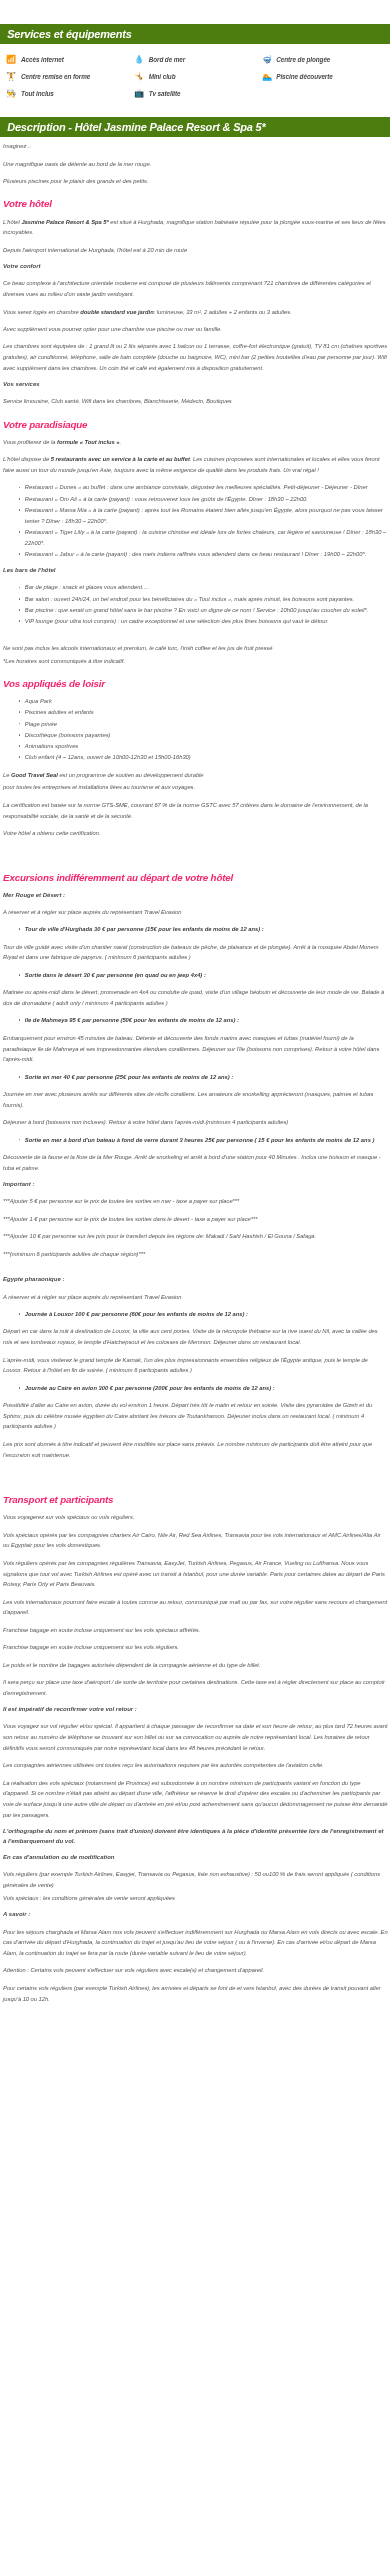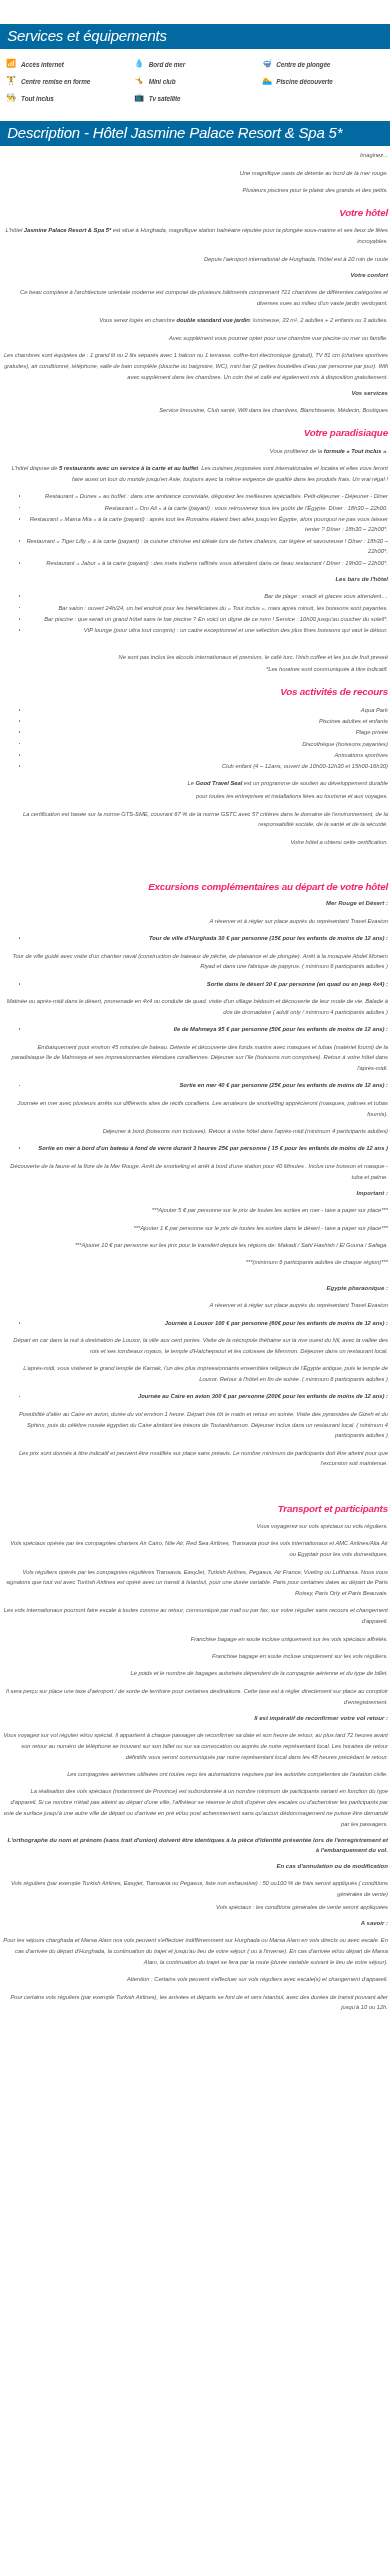--- a/index.html
+++ b/index.html
@@ -12,25 +12,25 @@
     width: 391px;
     font-family: "Liberation Sans", sans-serif;
     color: #4a4a4a;
     font-size: 5.8px;
   }
   .page { width: 391px; padding: 0; position: relative; }
 
   .spacer-top { height: 24px; }
 
   .section-bar {
-    background: #0369a1;
+    background: #4d7c0f;
     color: #ffffff;
-    font-size: 15px;
-    font-style: italic;
-    font-weight: normal;
+    font-size: 11px;
+    font-style: italic;
+    font-weight: bold;
     letter-spacing: -0.2px;
     padding: 3.6px 7.2px 4.6px 7.2px;
     line-height: 1.1;
   }
 
   .svc-grid {
     display: flex;
     flex-wrap: wrap;
     padding: 7.2px 4.1px 5.2px 4.1px;
   }
@@ -51,21 +51,21 @@
   }
   .svc-label {
     font-size: 6.4px;
     font-style: italic;
     font-weight: bold;
     color: #4a4a4a;
     letter-spacing: -0.1px;
     white-space: nowrap;
   }
 
-  .body-block { padding: 0 3.1px; text-align: right; }
+  .body-block { padding: 0 3.1px; }
 
   p.t {
     font-style: italic;
     font-size: 5.8px;
     line-height: 1.85;
     margin: 0 0 6.7px 0;
     color: #555;
     letter-spacing: -0.03px;
   }
   p.t.tight { margin-bottom: 2.1px; }
@@ -217,42 +217,42 @@
       <li>Bar salon : ouvert 24h/24, un bel endroit pour les bénéficiaires du « Tout inclus », mais après minuit, les boissons sont payantes.</li>
       <li>Bar piscine : que serait un grand hôtel sans le bar piscine ? En voici un digne de ce nom ! Service : 10h00 jusqu'au coucher du soleil*.</li>
       <li>VIP lounge (pour ultra tout compris) : un cadre exceptionnel et une sélection des plus fines boissons qui vaut le détour.</li>
     </ul>
 
     <div class="gap-m"></div>
 
     <p class="t tight">Ne sont pas inclus les alcools internationaux et premium, le café turc, l'irish coffee et les jus de fruit pressé</p>
     <p class="t">*Les horaires sont communiqués à titre indicatif.</p>
 
-    <h2 class="pink">Vos activités de recours</h2>
+    <h2 class="pink">Vos appliqués de loisir</h2>
 
     <ul class="bl">
       <li>Aqua Park</li>
       <li>Piscines adultes et enfants</li>
       <li>Plage privée</li>
       <li>Discothèque (boissons payantes)</li>
       <li>Animations sportives</li>
       <li>Club enfant (4 – 12ans, ouvert de 10h00-12h30 et 15h00-16h30)</li>
     </ul>
 
 
     <p class="t tight"><span>Le </span><b>Good Travel Seal</b><span> est un programme de soutien au développement durable</span></p>
     <p class="t">pour toutes les entreprises et installations liées au tourisme et aux voyages.</p>
 
     <p class="t">La certification est basée sur la norme GTS-SME, couvrant 67 % de la norme GSTC avec 57 critères dans le domaine de l'environnement, de la responsabilité sociale, de la santé et de la sécurité.</p>
 
     <p class="t">Votre hôtel a obtenu cette certification.</p>
 
     <div class="gap-l"></div>
 
-    <h2 class="pink">Excursions complémentaires au départ de votre hôtel</h2>
+    <h2 class="pink">Excursions indifféremment au départ de votre hôtel</h2>
 
     <h3 class="sub">Mer Rouge et Désert :</h3>
 
     <p class="t">A réserver et à régler sur place auprès du représentant Travel Evasion</p>
 
     <ul class="bl">
       <li class="bold">Tour de ville d'Hurghada  30 € par personne (15€ pour les enfants de moins de 12 ans) :</li>
     </ul>
     <p class="t">Tour de ville guidé avec visite d'un chantier naval (construction de bateaux de pêche, de plaisance et de plongée). Arrêt à la mosquée Abdel Monem Riyad et dans une fabrique de papyrus. ( minimum 6 participants adultes )</p>
 

